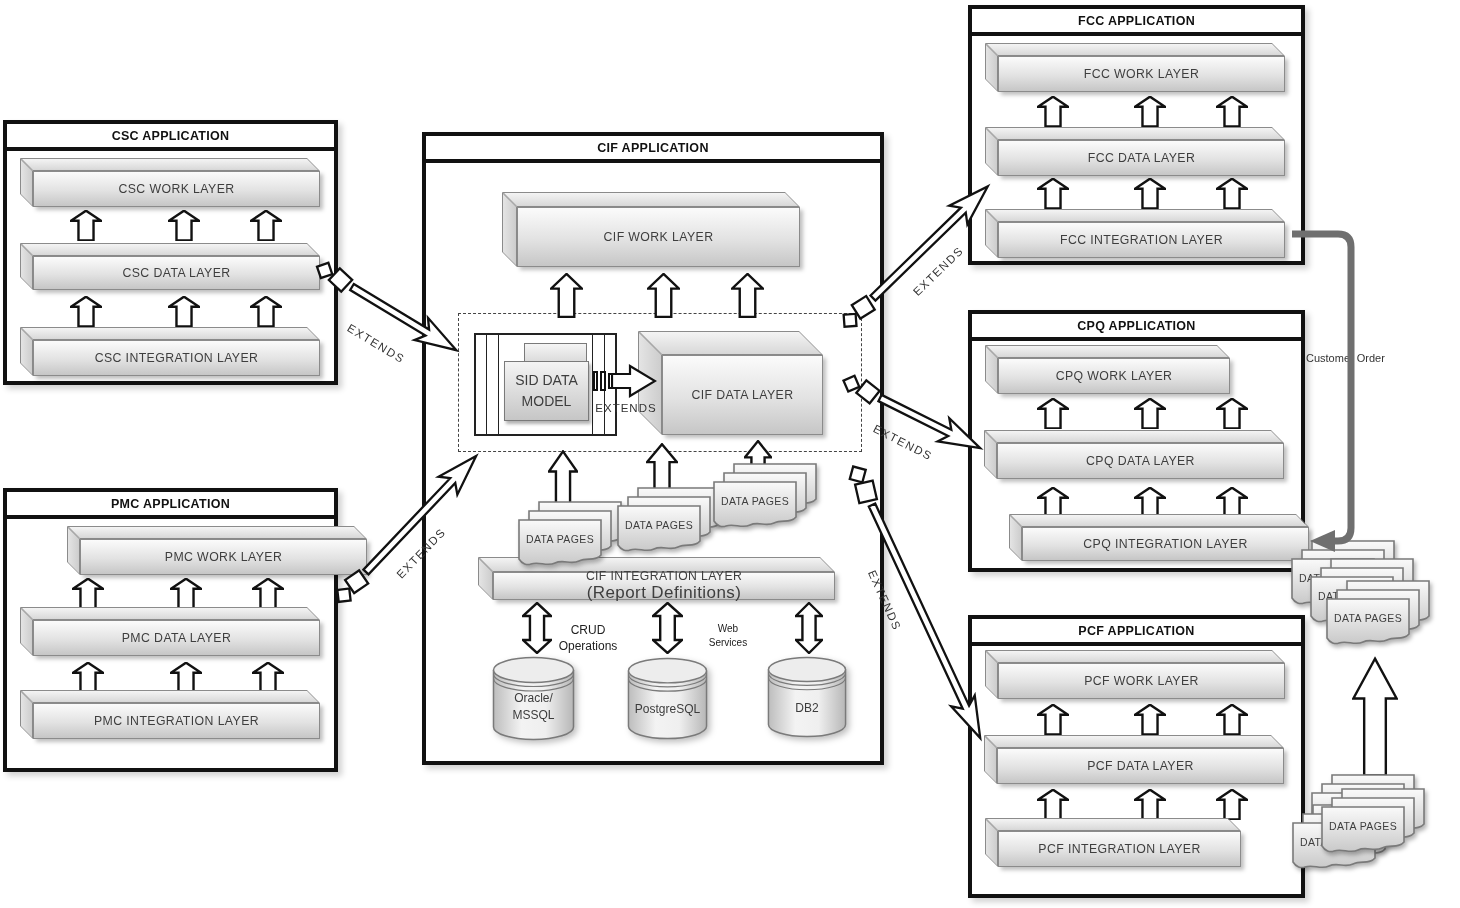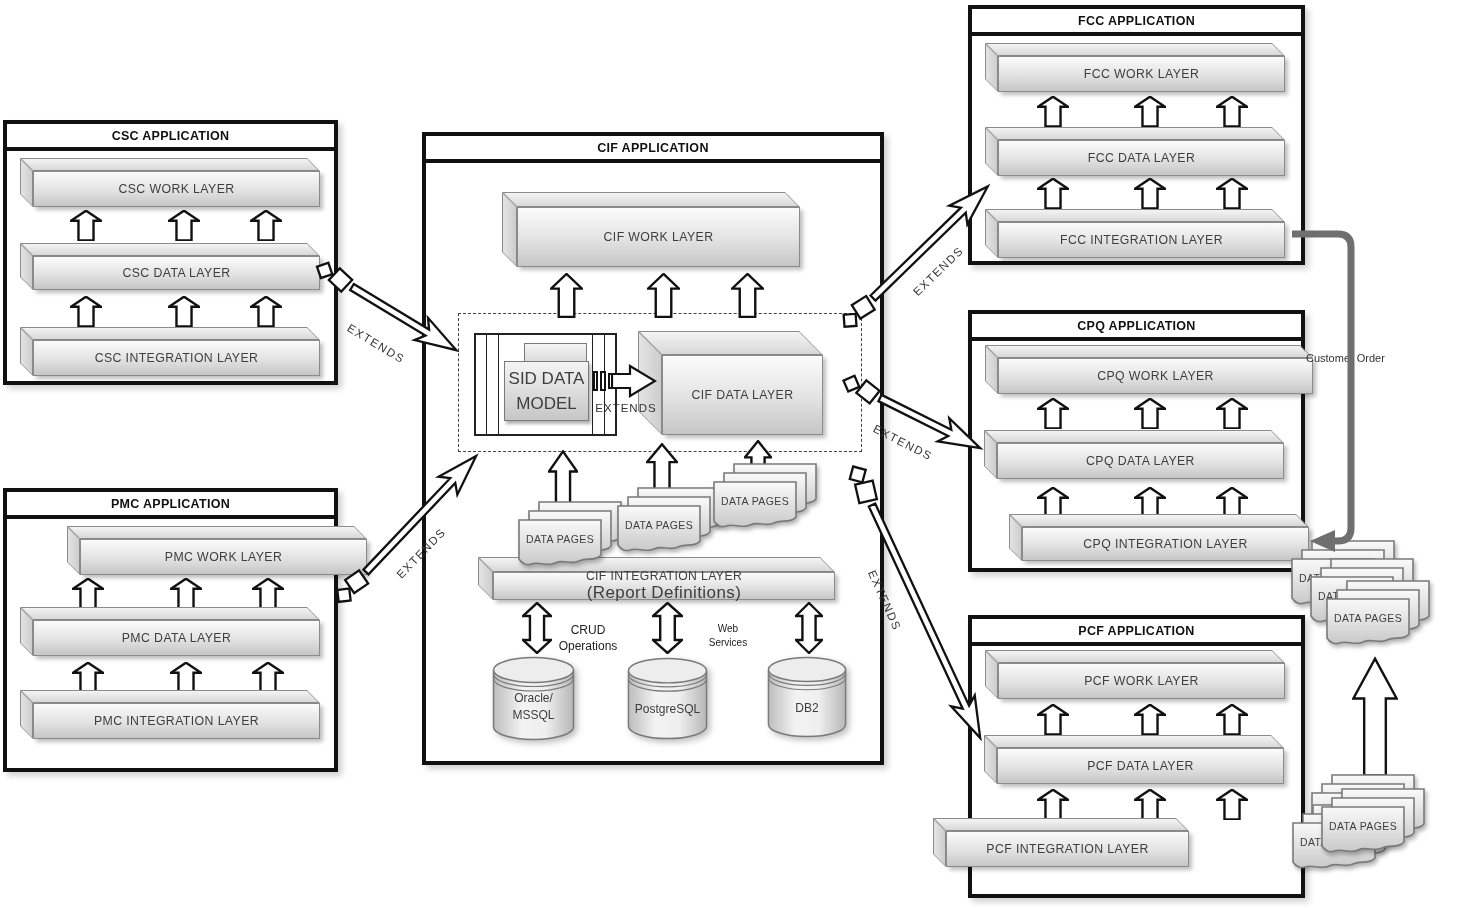--- a/index.html
+++ b/index.html
@@ -36,21 +36,21 @@
 
   
   .comp{position:absolute;border:2px solid #222;box-sizing:border-box;background:#fff;}
   .comp .vline{position:absolute;top:0;bottom:0;border-left:1.6px solid #222;}
 
   .folder-tab{position:absolute;border:1.4px solid #7a7a7a;box-sizing:border-box;
        background:linear-gradient(#f5f5f5,#dcdcdc);}
   .folder-main{position:absolute;border:1.4px solid #7a7a7a;box-sizing:border-box;
        background:linear-gradient(#f4f4f4,#c6c6c6);box-shadow:2px 3px 3px rgba(0,0,0,.3);
        display:flex;flex-direction:column;align-items:center;justify-content:center;
-       font-size:17px;color:#3e3e3e;line-height:1.5;text-align:center;}
+       font-size:14px;color:#3e3e3e;line-height:1.5;text-align:center;}
 
   .port-bar{position:absolute;background:#fff;border:2px solid #111;box-sizing:border-box;}
 
   .small-label{position:absolute;color:#222;text-align:center;}
 
   
   .stack{position:absolute;width:104px;height:68px;}
   .stack svg{display:block;filter:drop-shadow(2px 3px 2px rgba(0,0,0,.3));}
   .stack .stack-label{position:absolute;left:0;top:18px;width:84px;height:40px;display:flex;
        align-items:center;justify-content:center;font-size:10.5px;letter-spacing:.4px;color:#3e3e3e;
@@ -245,21 +245,21 @@
   <div class="slab" style="left:985px;top:209px;width:300px;height:49px;">
     <div class="f-top"></div>
       <div class="f-left"></div>
       <div class="f-front"></div>
     <div class="slab-label">FCC INTEGRATION LAYER</div>
   </div>
 
   <div class="app" style="left:968px;top:310px;width:337px;height:262px;">
     <div class="app-header">CPQ APPLICATION</div>
   </div>
-  <div class="slab" style="left:985px;top:345px;width:328px;height:49px;">
+  <div class="slab" style="left:985px;top:345px;width:245px;height:49px;">
     <div class="f-top"></div>
       <div class="f-left"></div>
       <div class="f-front"></div>
     <div class="slab-label">CPQ WORK LAYER</div>
   </div>
   <div class="arr" style="left:1037px;top:398px;width:32px;height:31px;">
       <svg>
         <use href="#arrow-up"></use>
       </svg>
     </div>
@@ -339,21 +339,21 @@
   <div class="arr" style="left:1134px;top:789px;width:32px;height:31px;">
       <svg>
         <use href="#arrow-up"></use>
       </svg>
     </div>
   <div class="arr" style="left:1216px;top:789px;width:32px;height:31px;">
       <svg>
         <use href="#arrow-up"></use>
       </svg>
     </div>
-  <div class="slab" style="left:933px;top:818px;width:256px;height:49px;text-decoration:underline;">
+  <div class="slab" style="left:985px;top:818px;width:256px;height:49px;text-decoration:underline;">
     <div class="f-top"></div>
       <div class="f-left"></div>
       <div class="f-front"></div>
     <div class="slab-label">PCF INTEGRATION LAYER</div>
   </div>
 
   <div class="app" style="left:422px;top:132px;width:462px;height:633px;">
     <div class="app-header">CIF APPLICATION</div>
   </div>
 

